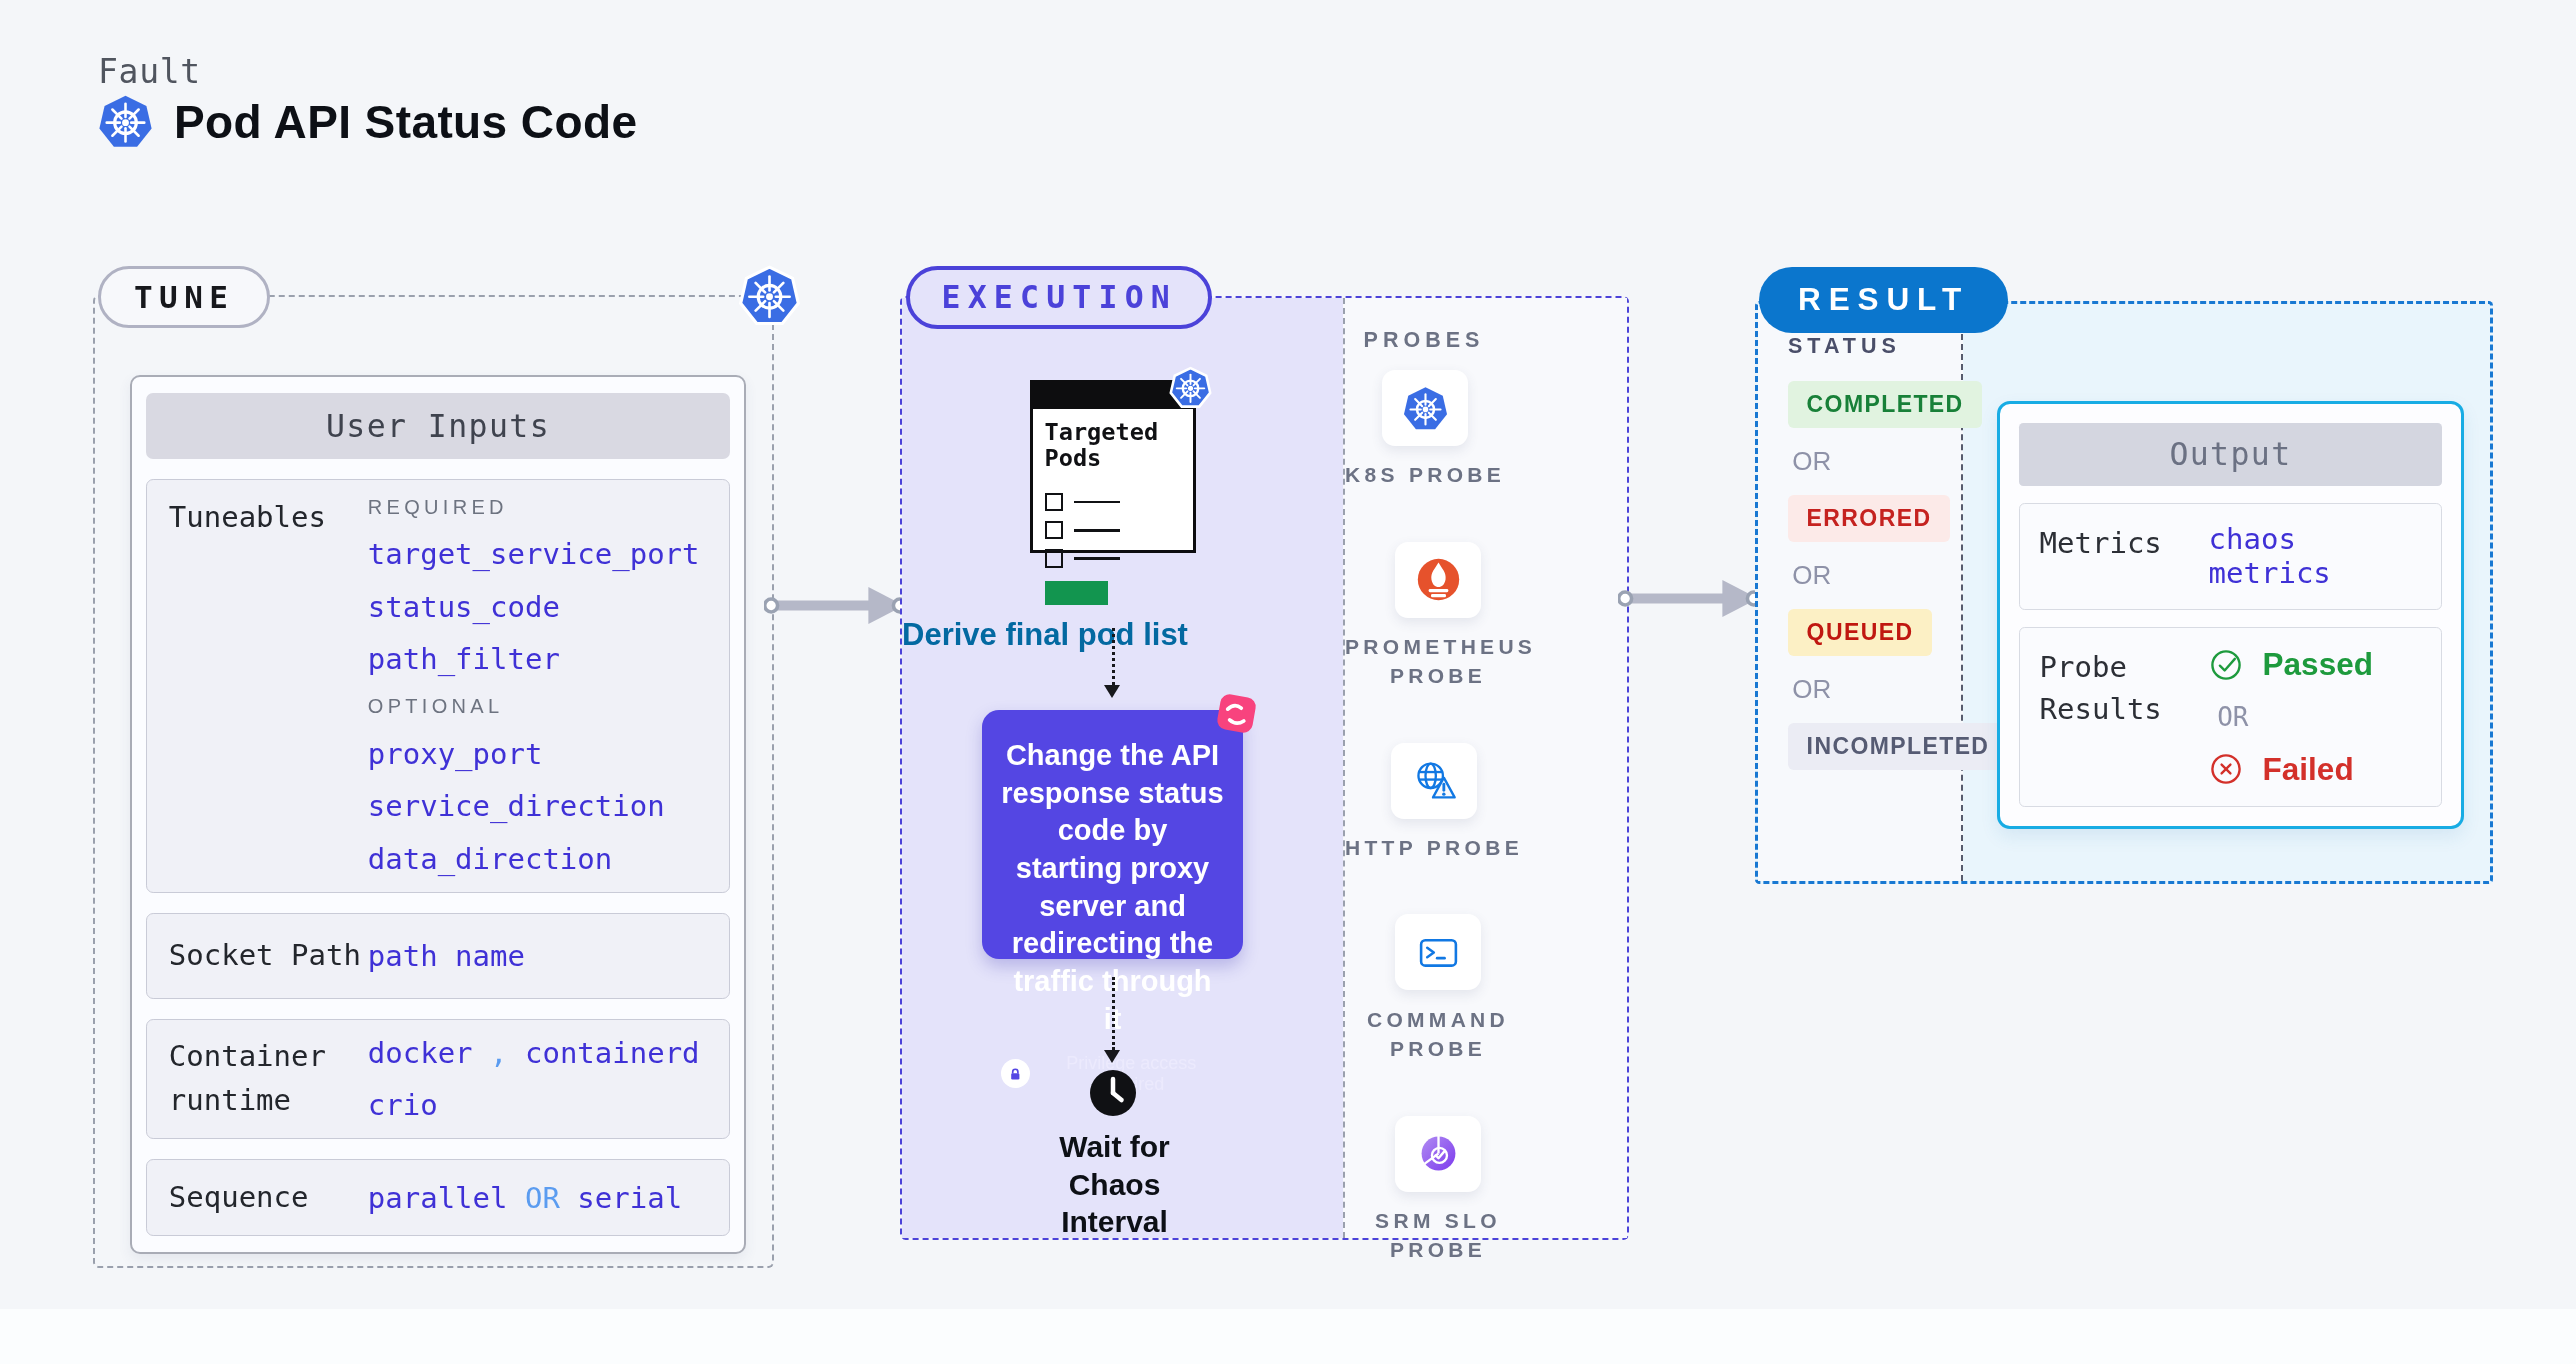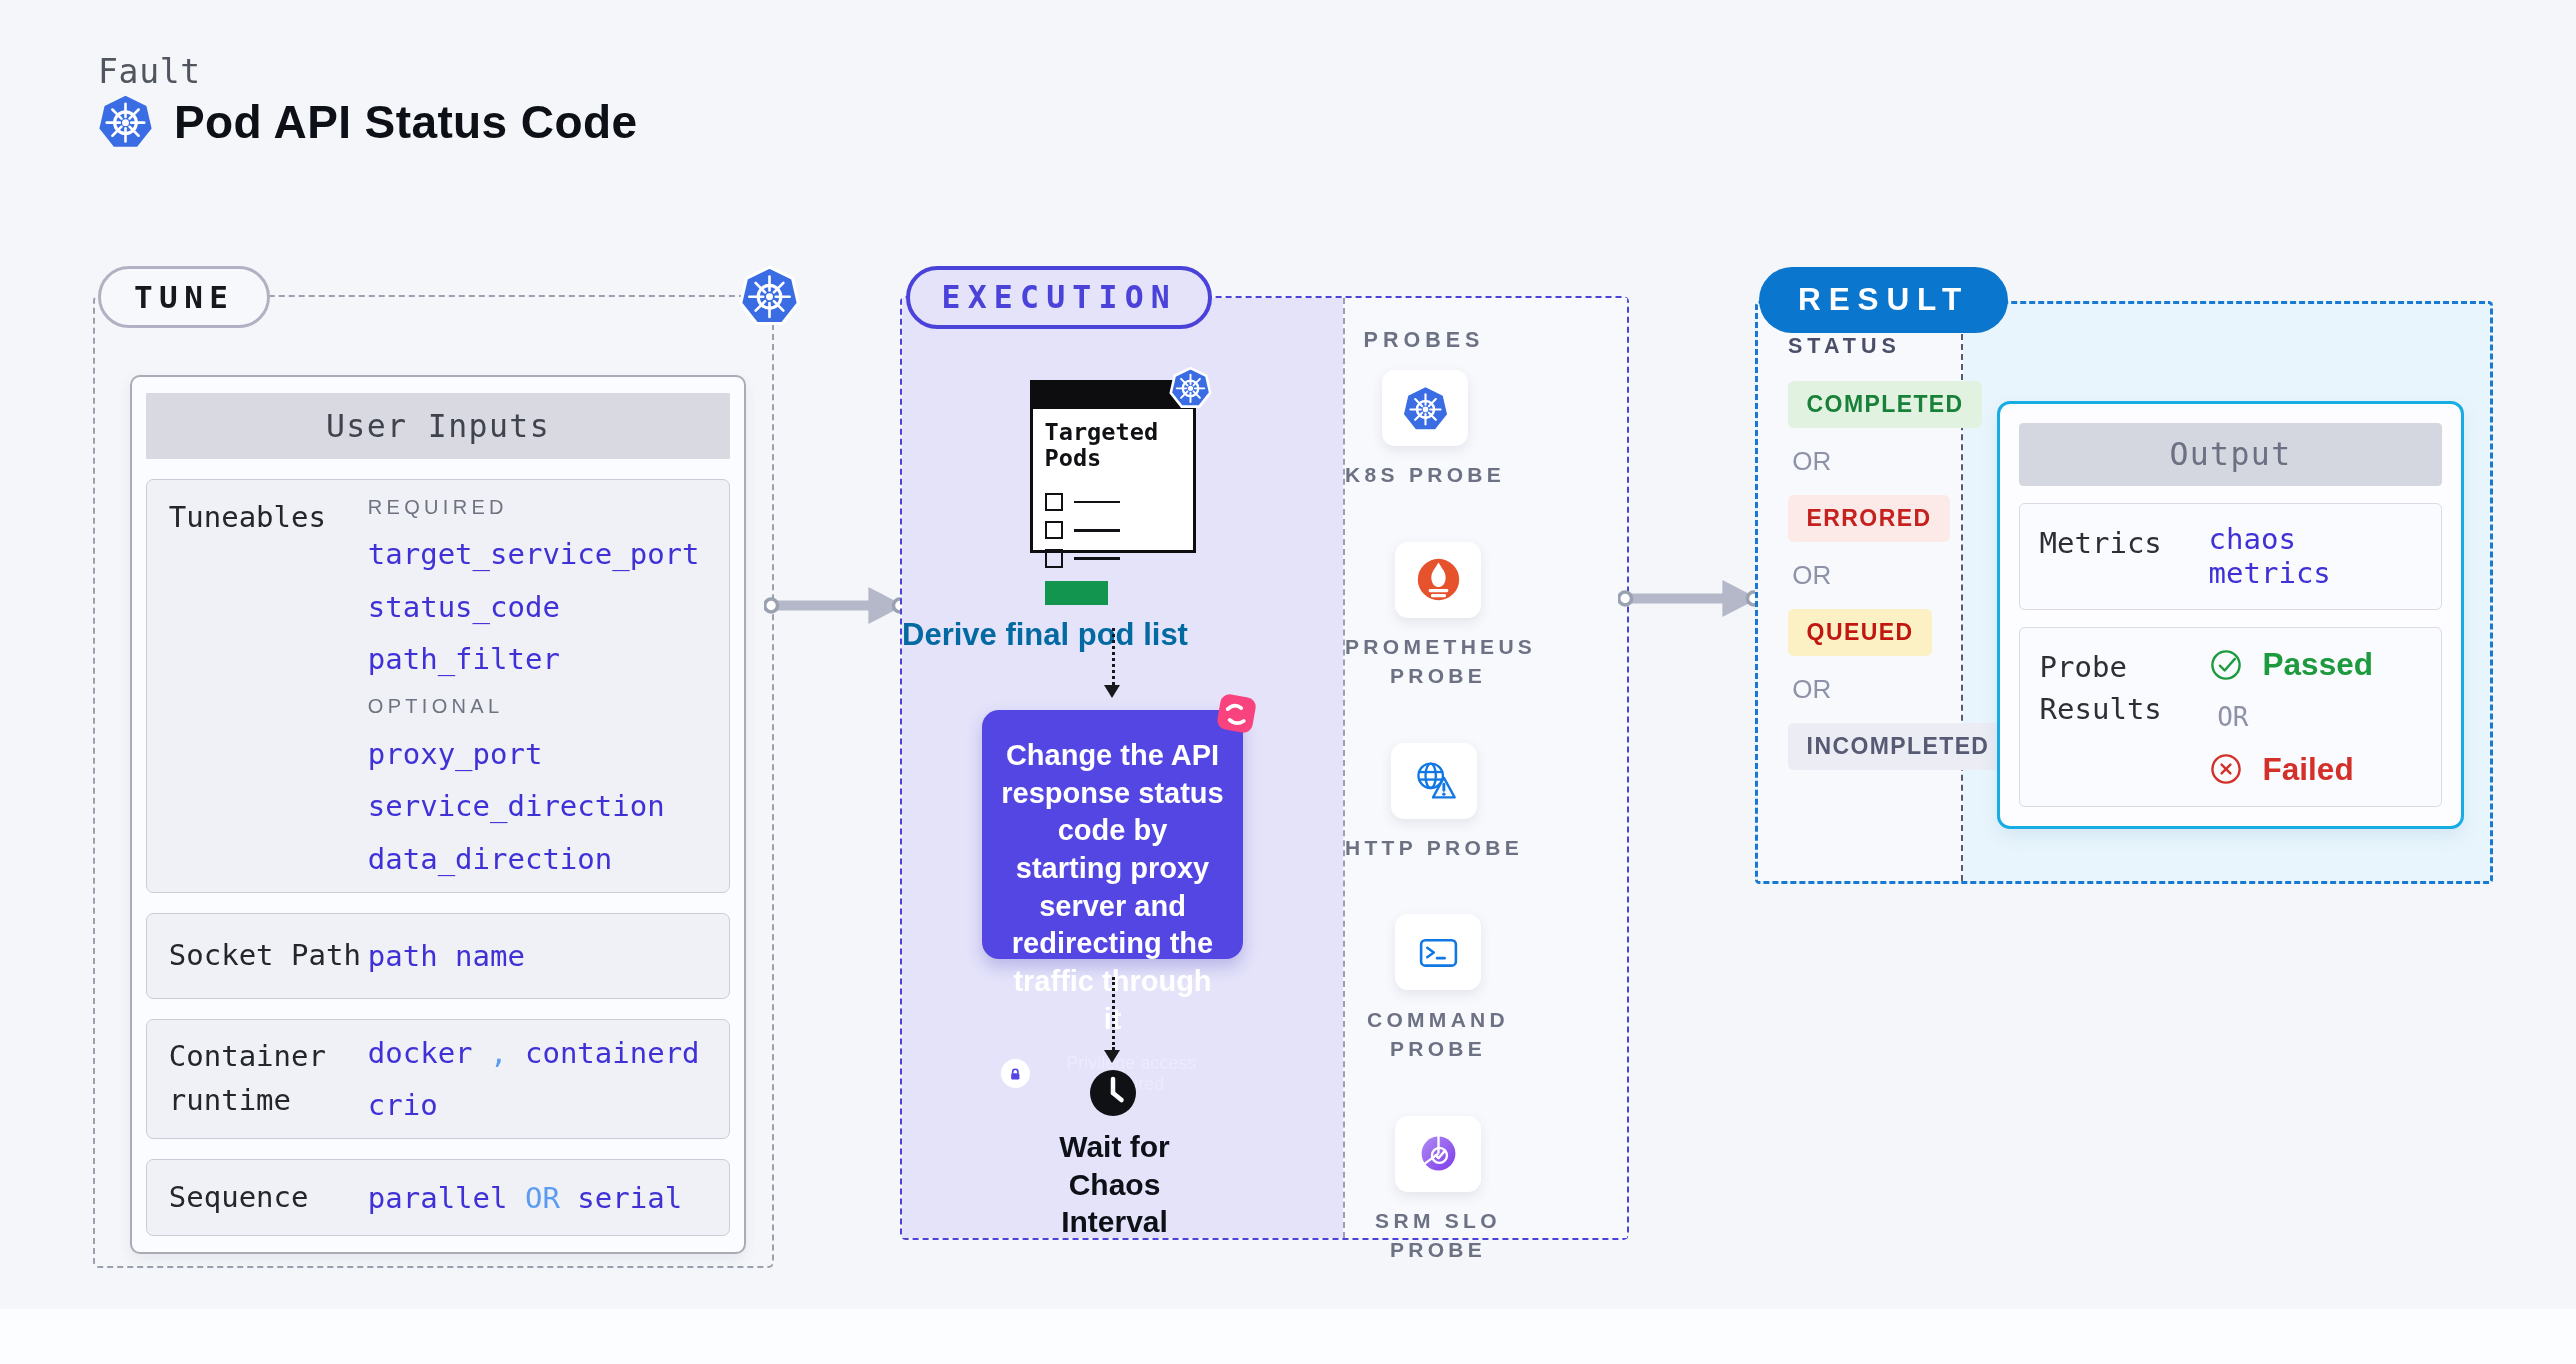--- a/index.html
+++ b/index.html
@@ -32,21 +32,21 @@
   .result-pill{left:1759px;top:267px;background:#0b76cd;border:none;
              padding:14.3px 39px;font-size:31.5px;letter-spacing:7.9px;color:#ffffff;}
 
   
   .tune-k8s{position:absolute;left:738px;top:264px;width:63px;height:63px;}
 
   
   .ui-card{position:absolute;left:130px;top:375px;width:616px;background:#fbfcff;
            border:2.1px solid #a9acb6;border-radius:10px;padding:15.8px 14.3px;
            box-shadow:0 5.7px 13px rgba(70,80,110,.08);box-sizing:border-box;}
-  .ui-head{height:66px;background:#d9d9e2;border-radius:1px;display:flex;align-items:center;
+  .ui-head{height:66px;background:#d9d9e2;border-radius:7px;display:flex;align-items:center;
            justify-content:center;font-family:"DejaVu Sans Mono",monospace;font-size:31.5px;
            color:#3f434e;letter-spacing:1.4px;margin-bottom:20px;}
   .ui-rows{display:flex;flex-direction:column;gap:20px;}
   .ui-row{background:#f0f1f7;border:1.4px solid #c9cbd7;border-radius:7.2px;
           padding:15.8px 21.5px;display:flex;box-sizing:border-box;}
   .ui-row .lbl{width:199px;flex:none;font-family:"DejaVu Sans Mono",monospace;
           font-size:29px;color:#23262c;line-height:1.5;}
   .params{display:flex;flex-direction:column;gap:18.6px;}
   .sec-lbl{font-size:20px;color:#6d7380;letter-spacing:4.3px;font-weight:400;}
   .param{font-family:"DejaVu Sans Mono",monospace;font-size:29px;color:#3f31d6;}

